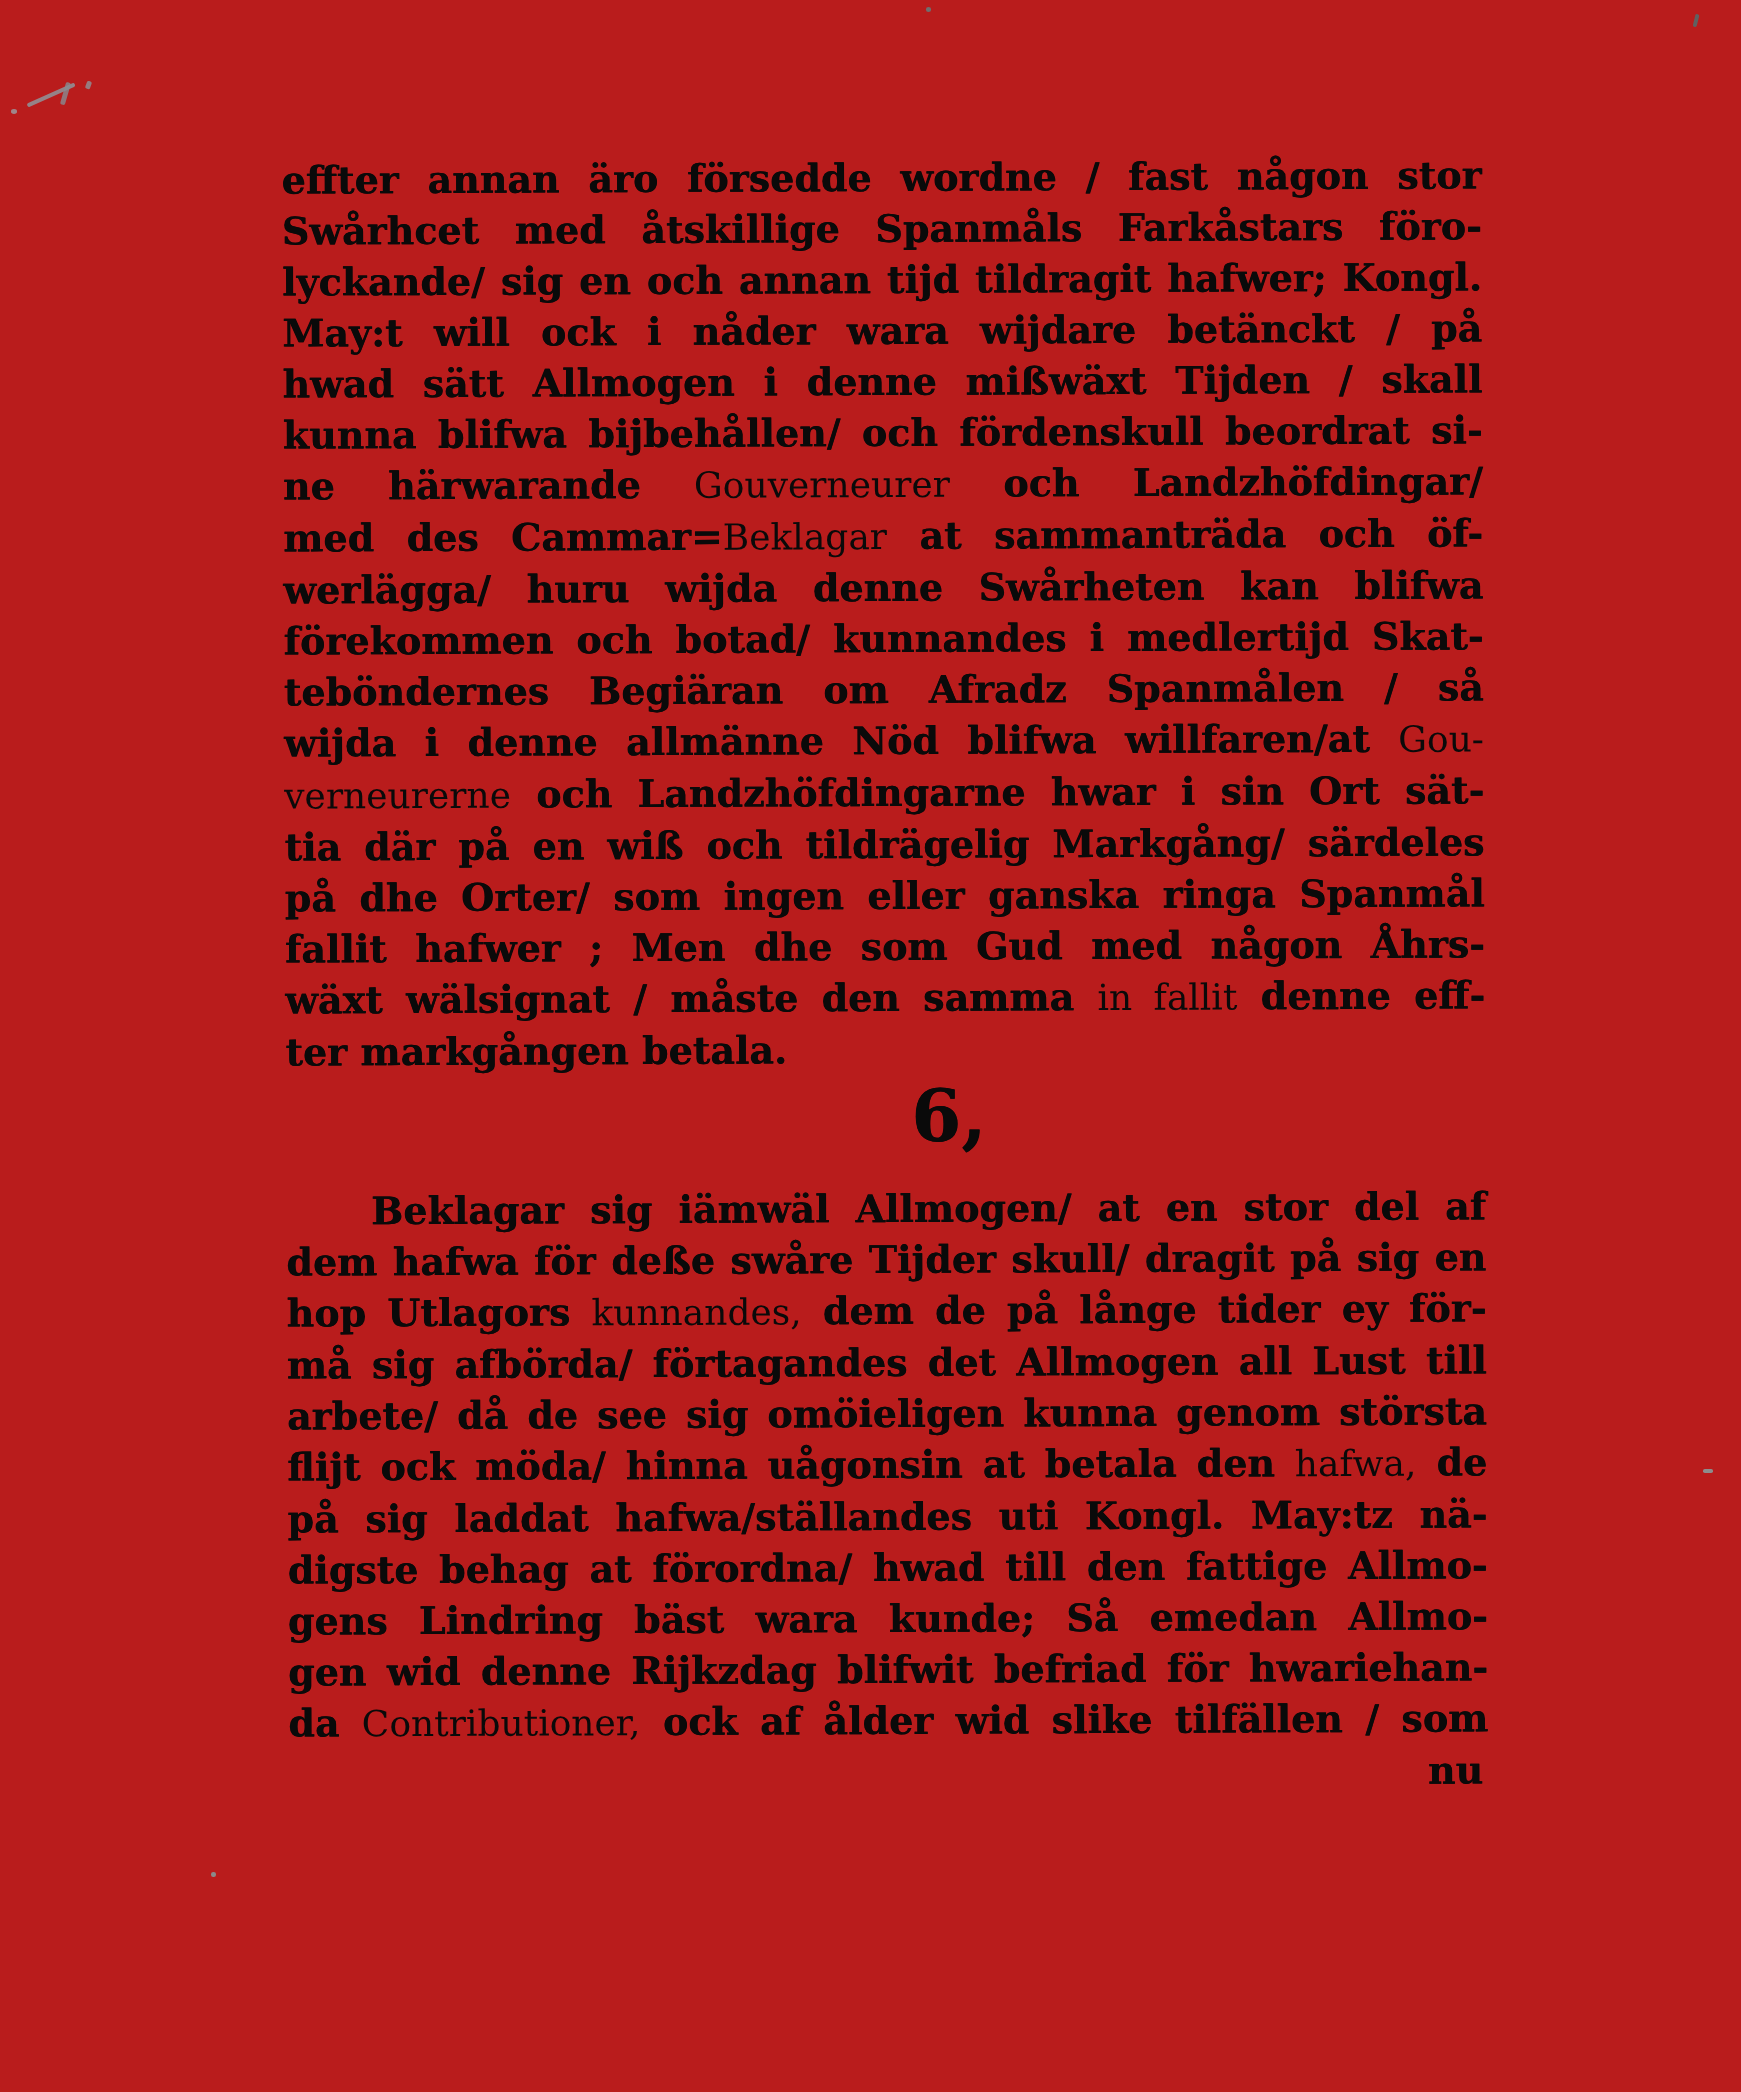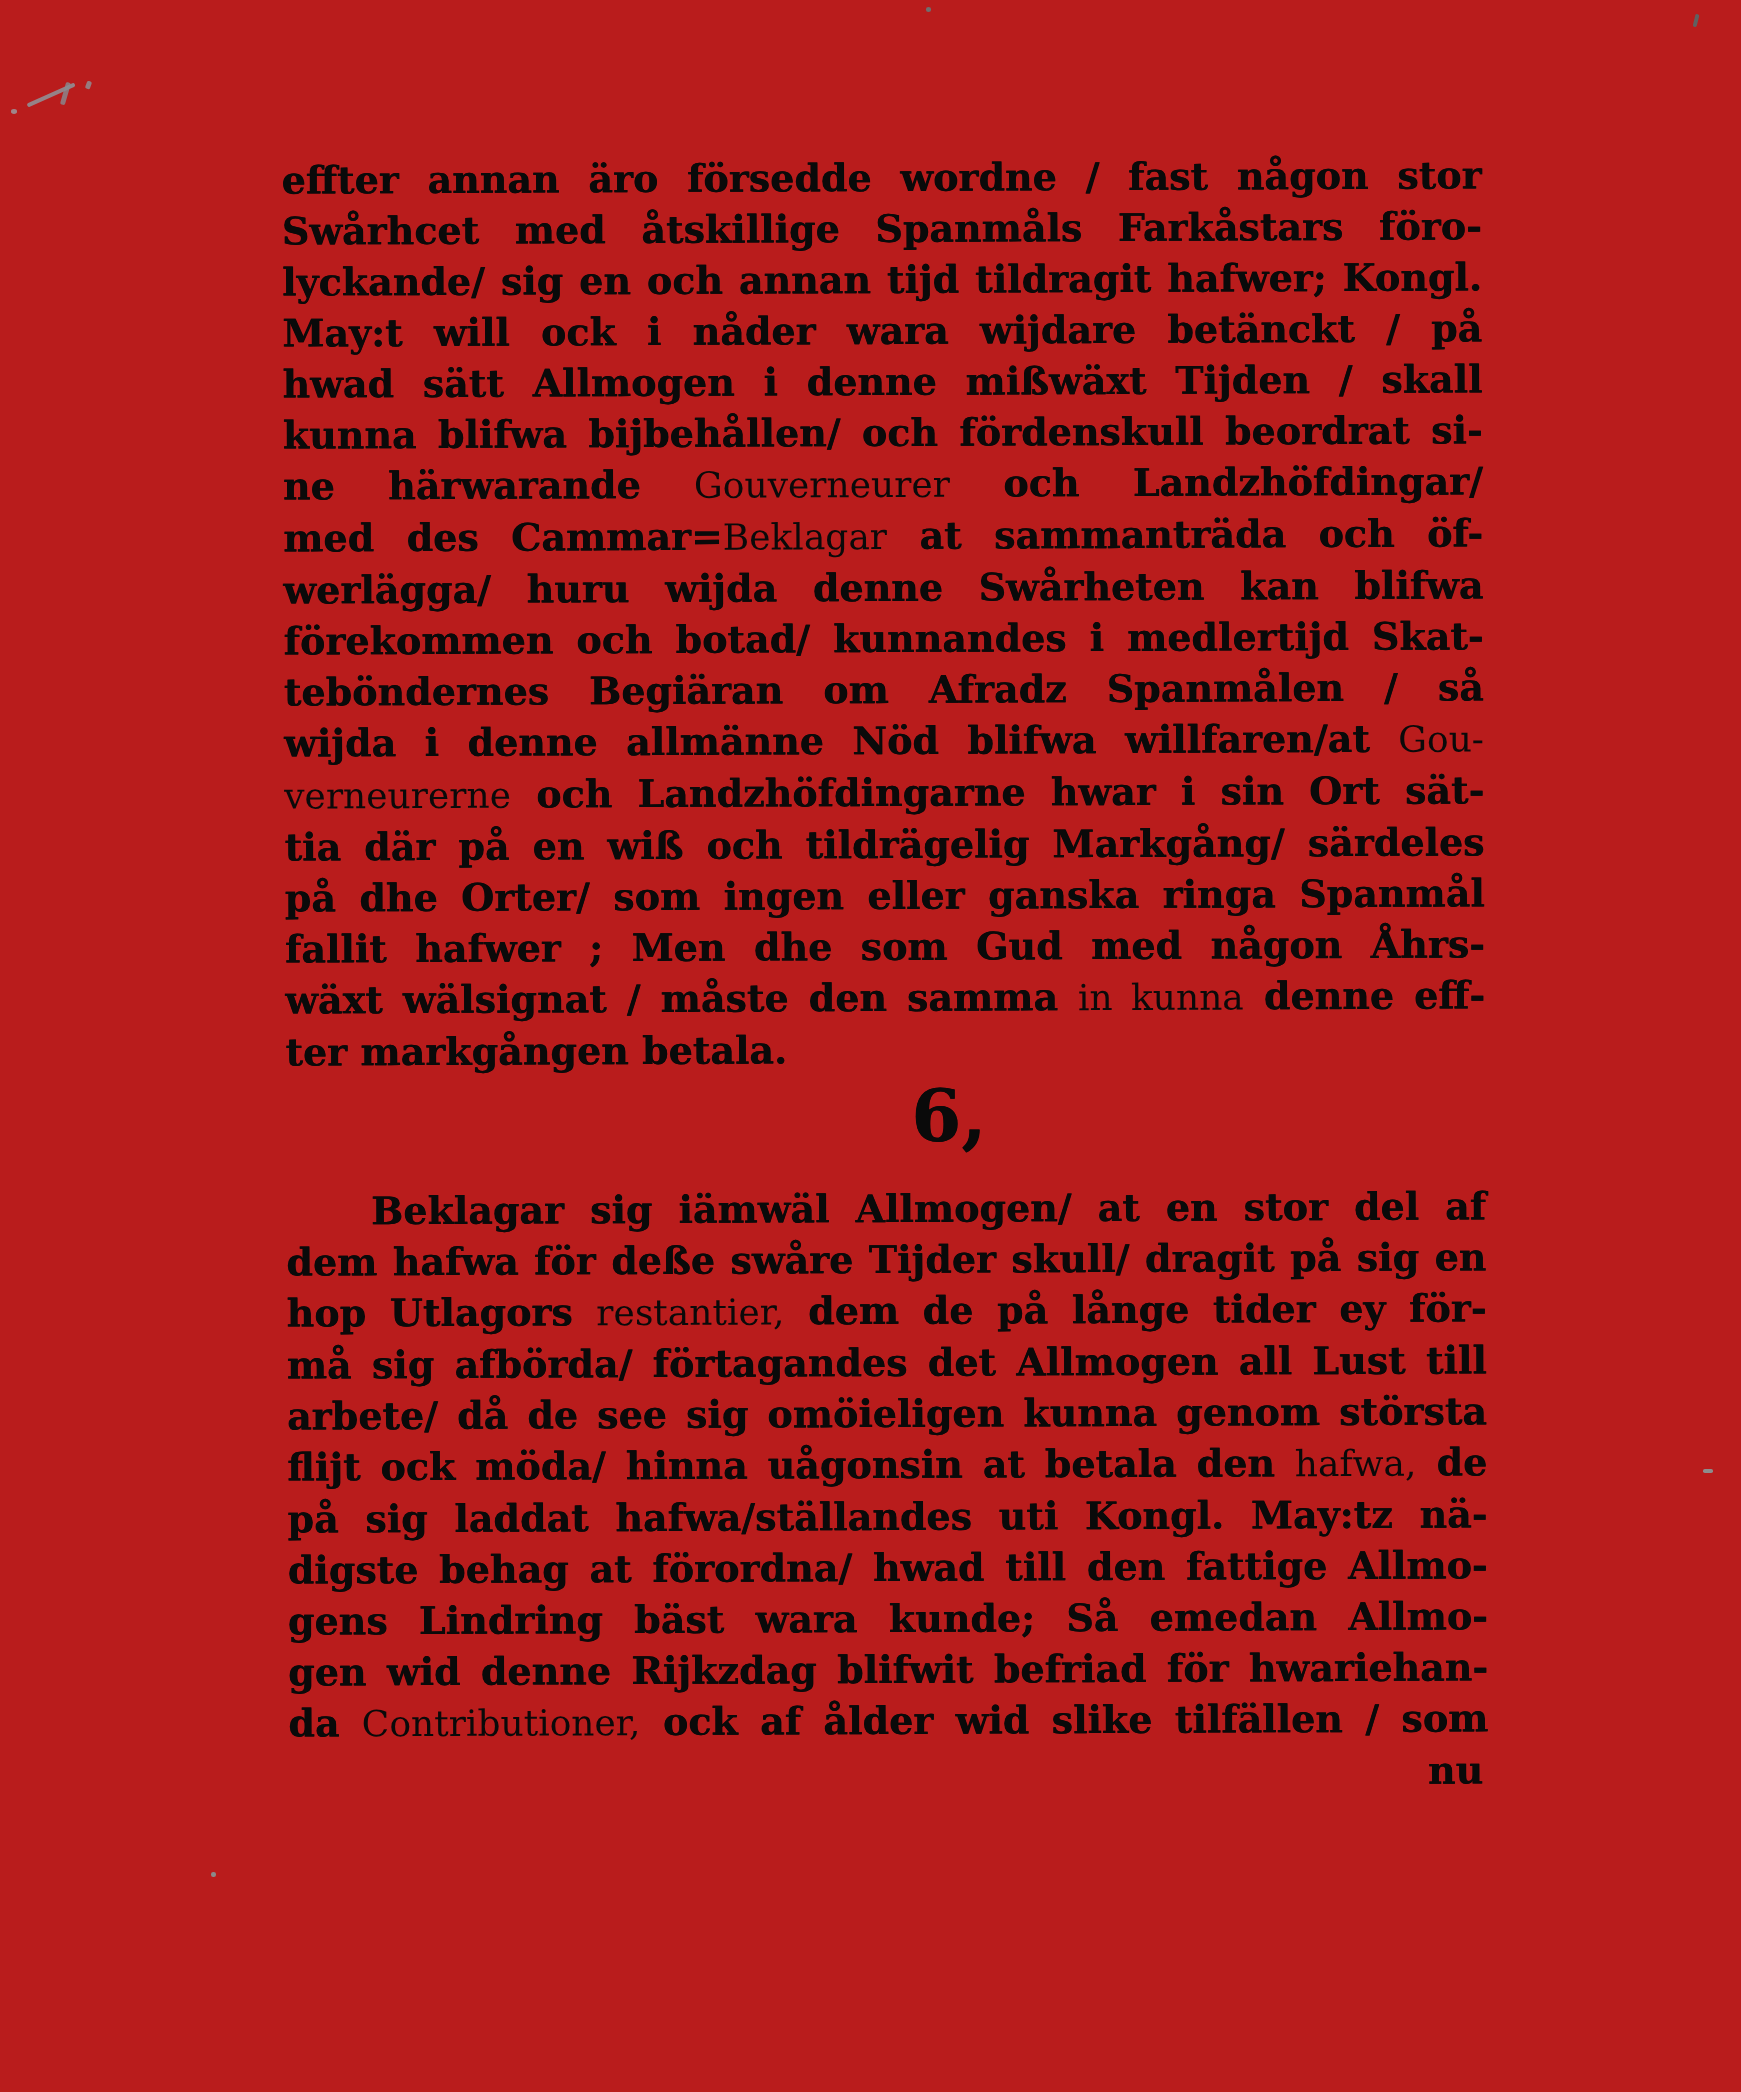--- a/index.html
+++ b/index.html
@@ -108,30 +108,30 @@
         <div class="line"><span class="bl">ne härwarande </span><span class="roman">Gouverneurer</span><span class="bl"> och Landzhöfdingar/</span></div>
         <div class="line"><span class="bl">med des Cammar=</span><span class="roman">Beklagar</span><span class="bl"> at sammanträda och öf-</span></div>
         <div class="line"><span class="bl">werlägga/ huru wijda denne Swårheten kan blifwa</span></div>
         <div class="line"><span class="bl">förekommen och botad/ kunnandes i medlertijd Skat-</span></div>
         <div class="line"><span class="bl">teböndernes Begiäran om Afradz Spanmålen / så</span></div>
         <div class="line"><span class="bl">wijda i denne allmänne Nöd blifwa willfaren/at </span><span class="roman">Gou-</span></div>
         <div class="line"><span class="roman">verneurerne</span><span class="bl"> och Landzhöfdingarne hwar i sin Ort sät-</span></div>
         <div class="line"><span class="bl">tia där på en wiß och tildrägelig Markgång/ särdeles</span></div>
         <div class="line"><span class="bl">på dhe Orter/ som ingen eller ganska ringa Spanmål</span></div>
         <div class="line"><span class="bl">fallit hafwer ; Men dhe som Gud med någon Åhrs-</span></div>
-        <div class="line"><span class="bl">wäxt wälsignat / måste den samma </span><span class="roman">in kunna</span><span class="bl"> denne eff-</span></div>
+        <div class="line"><span class="bl">wäxt wälsignat / måste den samma </span><span class="roman">in fallit</span><span class="bl"> denne eff-</span></div>
         <div class="line left"><span class="bl">ter markgången betala.</span></div>
       </div>
 
     <div class="section-heading">6,</div>
 
     <div id="para2" class="para2">
         <div class="line indent"><span class="bl">Beklagar sig iämwäl Allmogen/ at en stor del af</span></div>
         <div class="line"><span class="bl">dem hafwa för deße swåre Tijder skull/ dragit på sig en</span></div>
-        <div class="line"><span class="bl">hop Utlagors </span><span class="roman">restantier,</span><span class="bl"> dem de på långe tider ey för-</span></div>
+        <div class="line"><span class="bl">hop Utlagors </span><span class="roman">kunnandes,</span><span class="bl"> dem de på långe tider ey för-</span></div>
         <div class="line"><span class="bl">må sig afbörda/ förtagandes det Allmogen all Lust till</span></div>
         <div class="line"><span class="bl">arbete/ då de see sig omöieligen kunna genom största</span></div>
         <div class="line"><span class="bl">flijt ock möda/ hinna uågonsin at betala den </span><span class="roman">hafwa,</span><span class="bl"> de</span></div>
         <div class="line"><span class="bl">på sig laddat hafwa/ställandes uti Kongl. May:tz nä-</span></div>
         <div class="line"><span class="bl">digste behag at förordna/ hwad till den fattige Allmo-</span></div>
         <div class="line"><span class="bl">gens Lindring bäst wara kunde; Så emedan Allmo-</span></div>
         <div class="line"><span class="bl">gen wid denne Rijkzdag blifwit befriad för hwariehan-</span></div>
         <div class="line"><span class="bl">da </span><span class="roman">Contributioner,</span><span class="bl"> ock af ålder wid slike tilfällen / som</span></div>
       </div>
 

